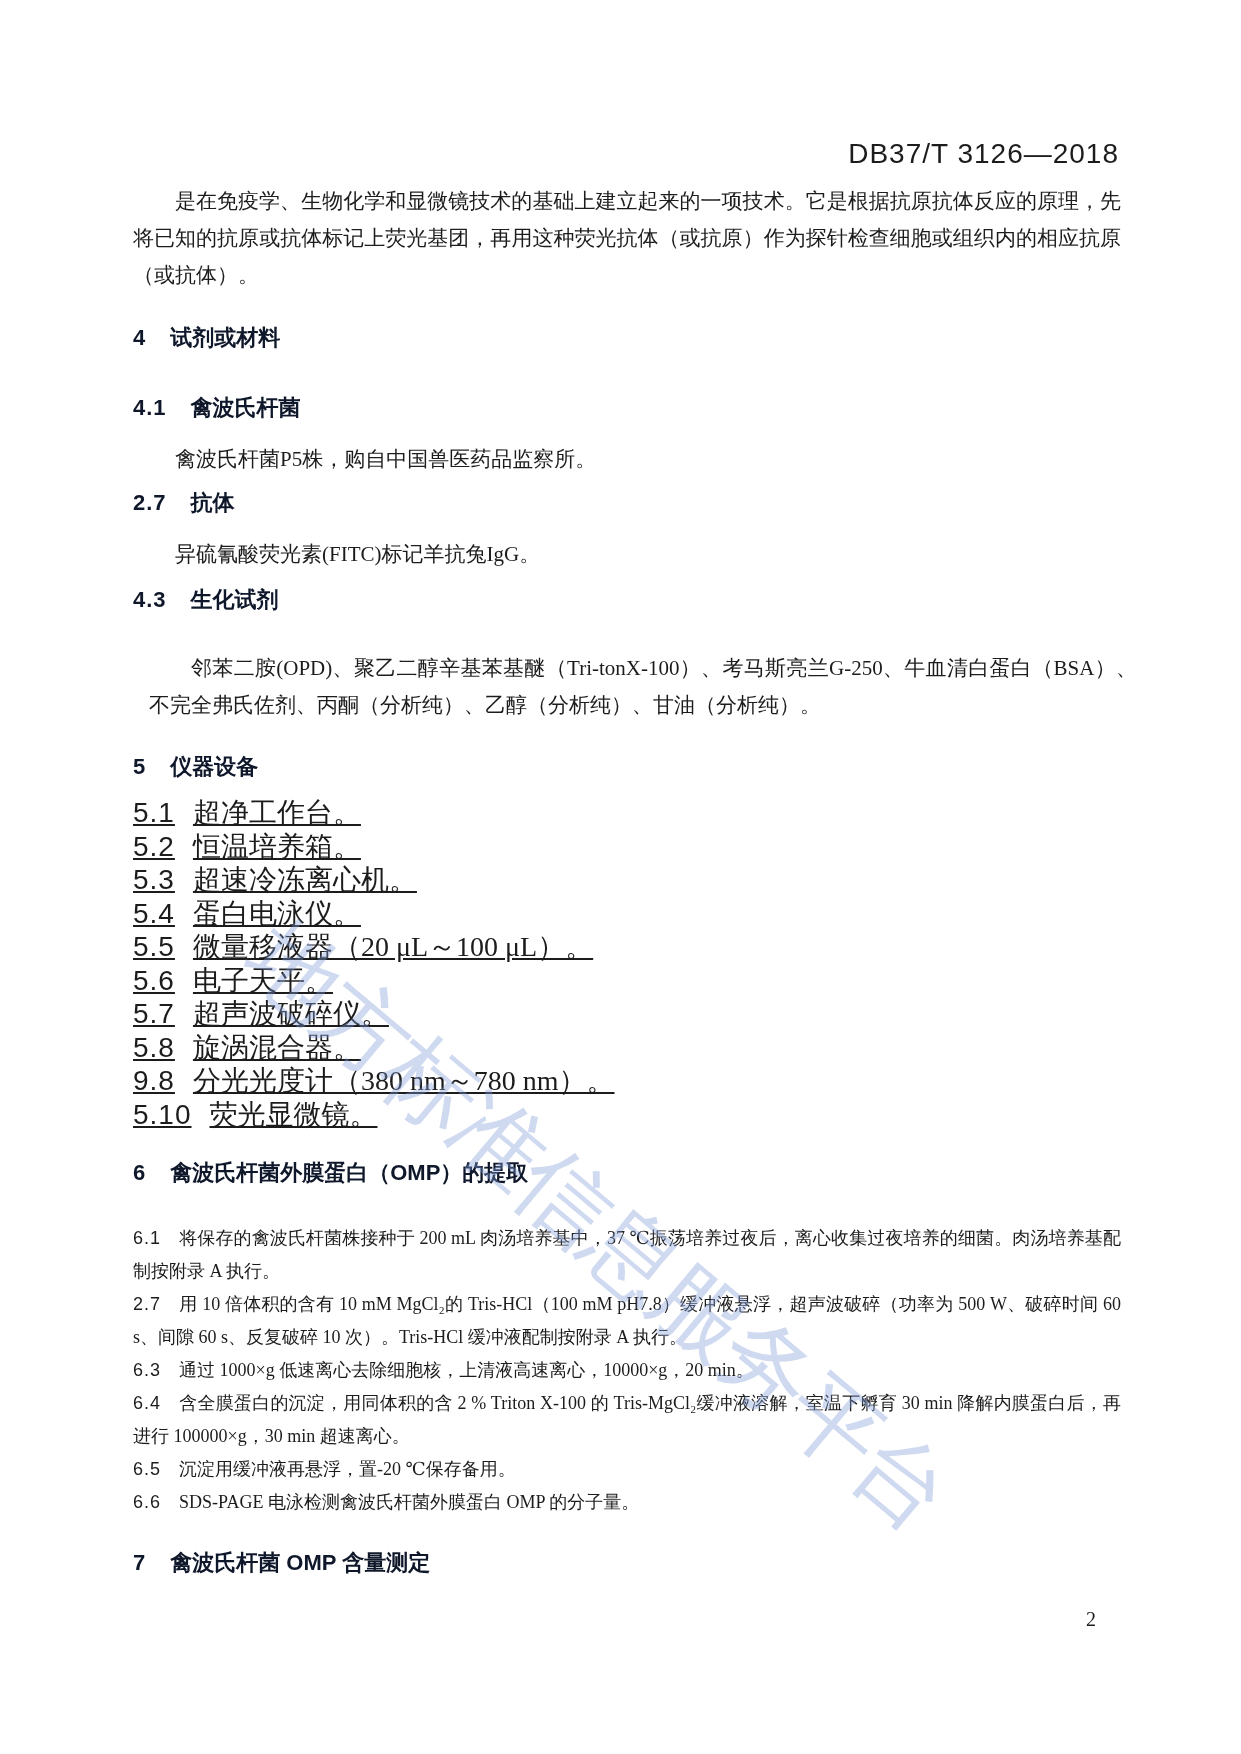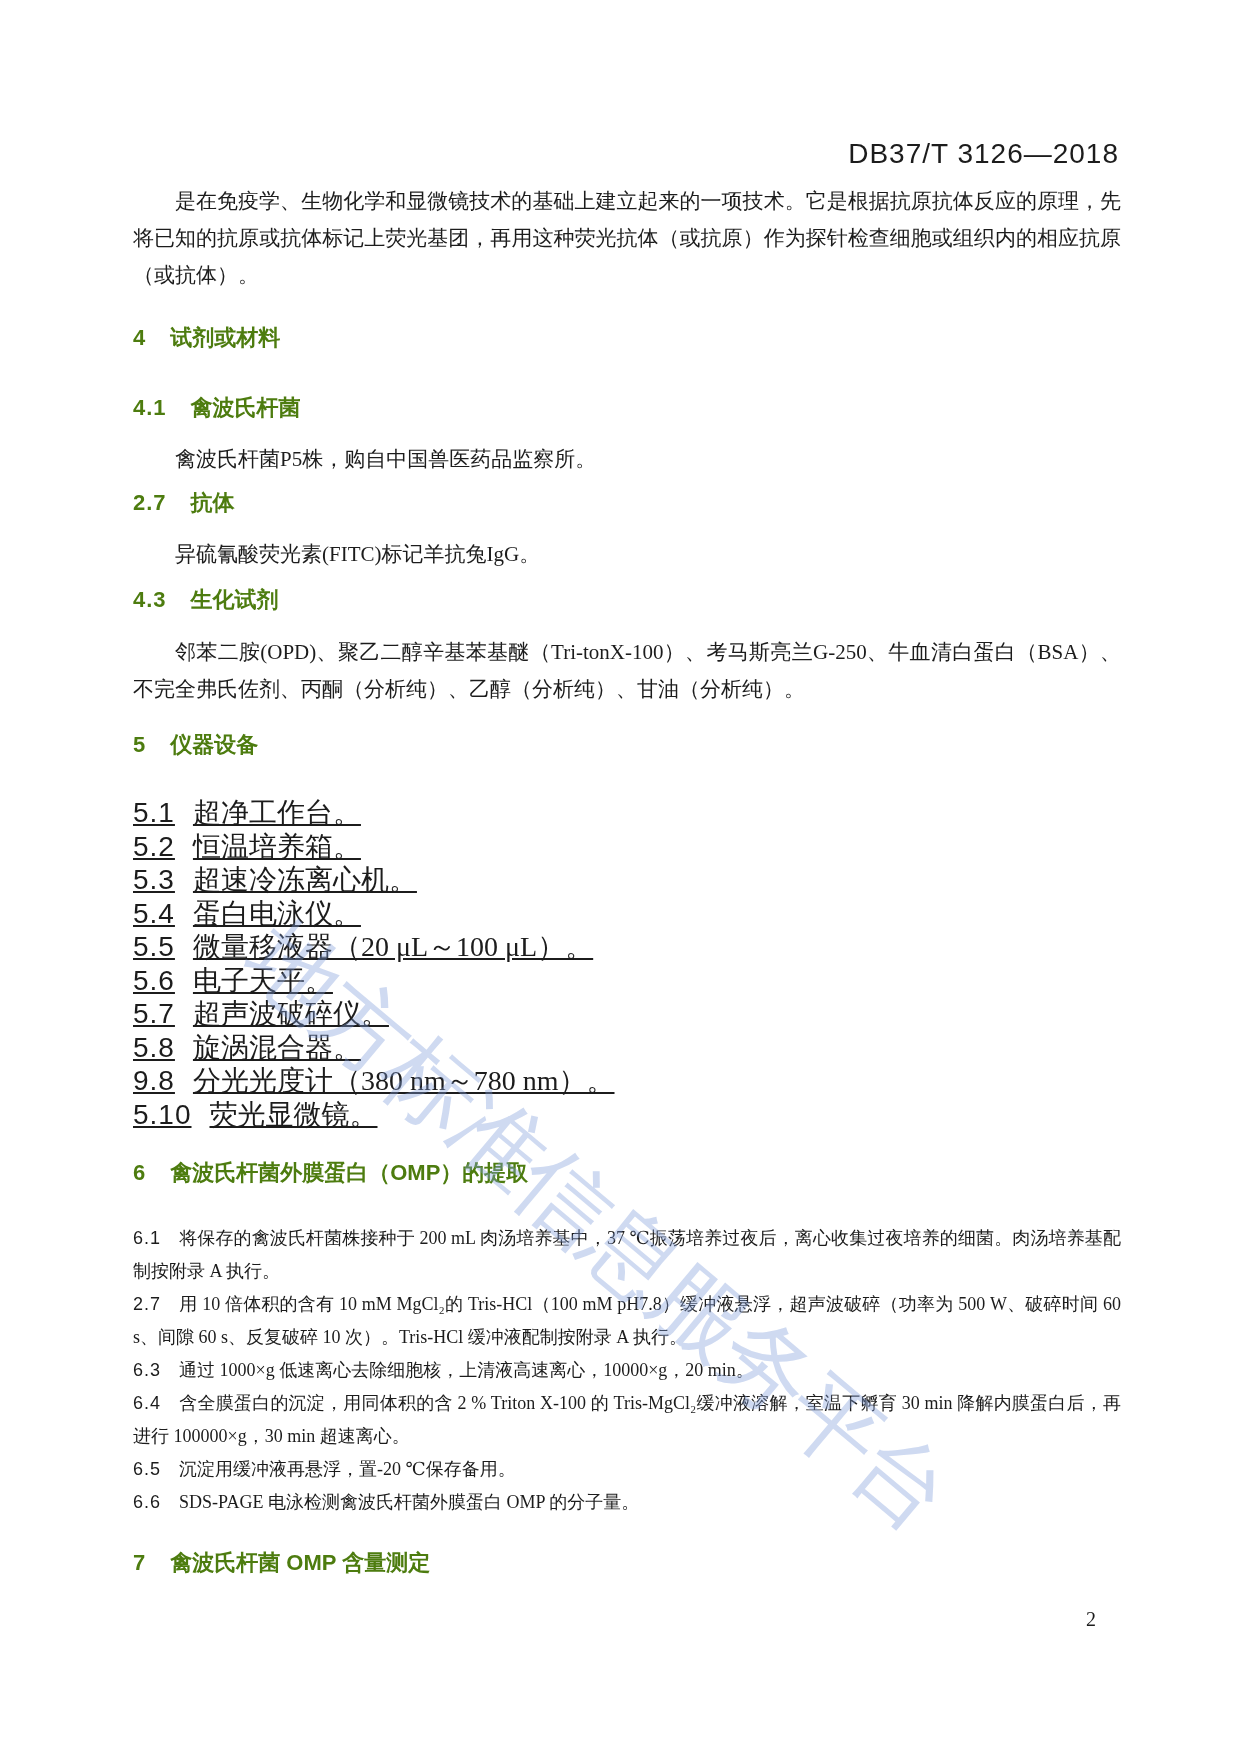--- a/index.html
+++ b/index.html
@@ -20,21 +20,21 @@
   .body-text {
     left:133px; width:988px;
     font-size:21px; line-height:37px;
     text-align:justify;
   }
   .indent { text-indent:2em; }
   .heading {
     left:133px; width:988px;
     font-family:"Liberation Sans","DejaVu Sans",sans-serif;
     font-weight:bold; font-size:22px; line-height:24px;
-    color:#4d7c0f;
+    color:#0f172a;
   }
   .heading .hnum { margin-right:24px; letter-spacing:1px; }
   .list5 { left:133px; width:988px; font-size:28px;text-decoration:underline; }
   .list5 .item { line-height:33.5px; }
   .clauses { left:133px; width:988px; font-size:18px; }
   .clauses p { margin:0; line-height:33px; text-align:justify; }
   .cnum {
     font-family:"Liberation Sans","DejaVu Sans",sans-serif;
     margin-right:18px; letter-spacing:1px;
   }
@@ -77,23 +77,23 @@
     <p class="abs body-text indent" style="top:441px; margin:0;">禽波氏杆菌P5株，购自中国兽医药品监察所。</p>
 
     <div class="abs heading" style="top:491px;">
       <span class="hnum">2.7</span><span>抗体</span>
     </div>
     <p class="abs body-text indent" style="top:536px; margin:0;">异硫氰酸荧光素(FITC)标记羊抗兔IgG。</p>
 
     <div class="abs heading" style="top:588px;">
       <span class="hnum">4.3</span><span>生化试剂</span>
     </div>
-    <p class="abs body-text indent" style="top:634px; margin:0;">邻苯二胺(OPD)、聚乙二醇辛基苯基醚（Tri-tonX-100）、考马斯亮兰G-250、牛血清白蛋白（BSA）、不完全弗氏佐剂、丙酮（分析纯）、乙醇（分析纯）、甘油（分析纯）。</p>
+    <p class="abs body-text indent" style="top:634px; margin:16px;">邻苯二胺(OPD)、聚乙二醇辛基苯基醚（Tri-tonX-100）、考马斯亮兰G-250、牛血清白蛋白（BSA）、不完全弗氏佐剂、丙酮（分析纯）、乙醇（分析纯）、甘油（分析纯）。</p>
 
-    <div class="abs heading" style="top:733px;">
+    <div class="abs heading" style="top:755px;">
       <span class="hnum">5</span><span>仪器设备</span>
     </div>
 
     <div class="abs list5" style="top:796px;">
       <div class="item"><span class="cnum">5.1</span><span>超净工作台。</span></div>
       <div class="item"><span class="cnum">5.2</span><span>恒温培养箱。</span></div>
       <div class="item"><span class="cnum">5.3</span><span>超速冷冻离心机。</span></div>
       <div class="item"><span class="cnum">5.4</span><span>蛋白电泳仪。</span></div>
       <div class="item"><span class="cnum">5.5</span><span>微量移液器（20 μL～100 μL）。</span></div>
       <div class="item"><span class="cnum">5.6</span><span>电子天平。</span></div>

